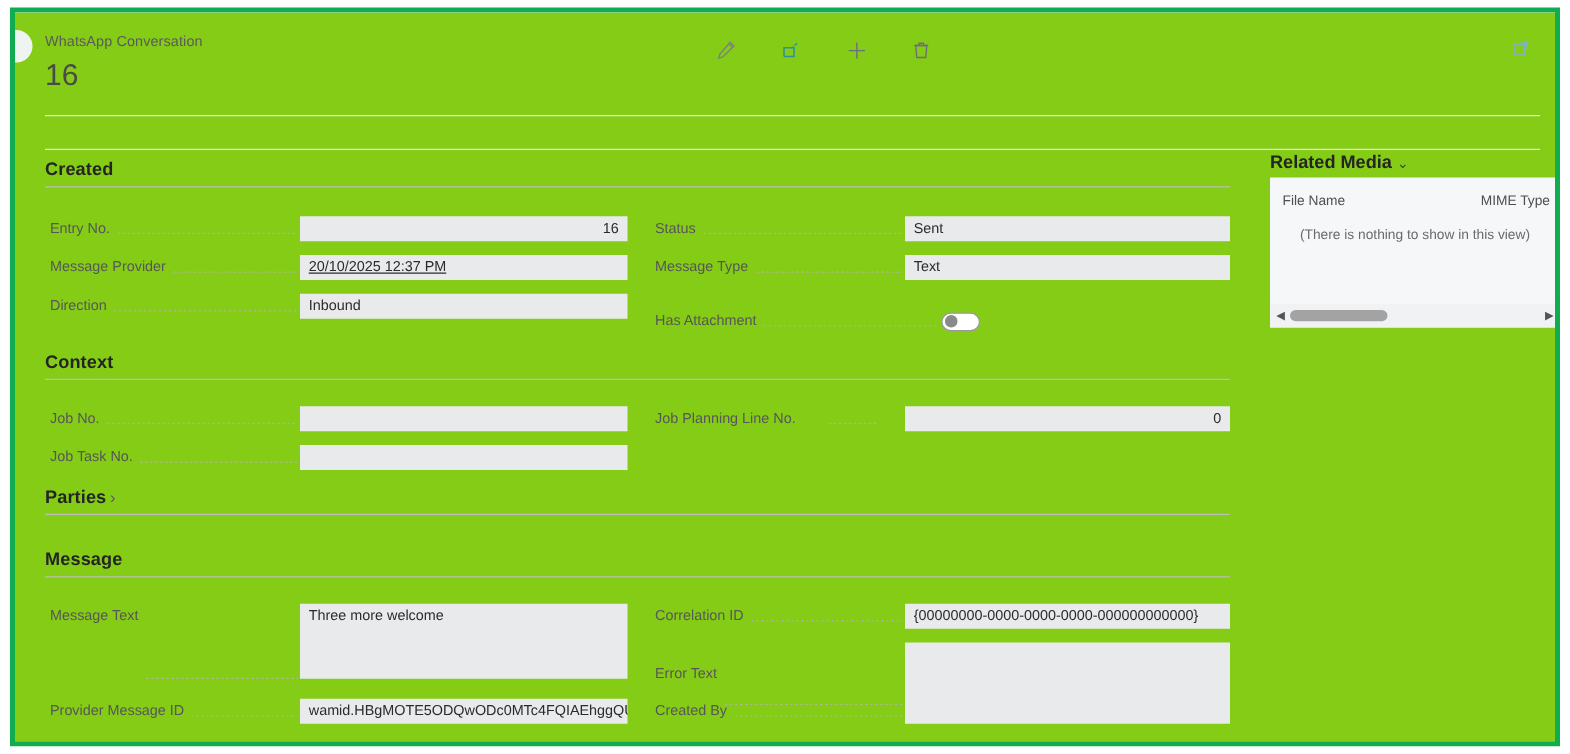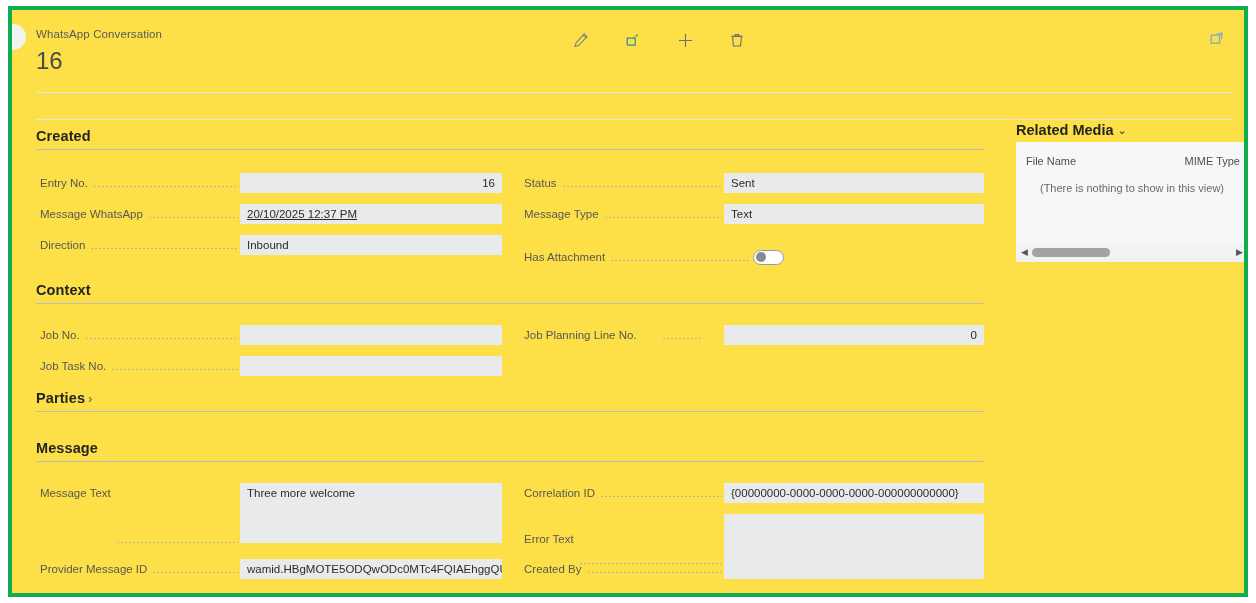--- a/index.html
+++ b/index.html
@@ -20,21 +20,21 @@
     width: 1240px;
     height: 591px;
     border: 4px solid #0FAD50;
     background: #ffffff;
     overflow: hidden;
   }
 
   .page-scroll {
     position: absolute;
     inset: 0;
-    background: #fde047;
+    background: #84cc16;
   }
 
   
   .edge-bubble {
     position: absolute;
     left: -12px;
     top: 14px;
     width: 26px;
     height: 26px;
     border-radius: 50%;
@@ -371,21 +371,21 @@
         <div class="grp-rule"></div>
       </div>
 
       <div class="fld" style="left:28px; top:51px; width:462px;">
         <span class="fld-label">Entry No.</span>
         <span class="fld-dots"></span>
         <span class="fld-input num" style="width:262px;">16</span>
       </div>
 
       <div class="fld" style="left:28px; top:82px; width:462px;">
-        <span class="fld-label">Message WhatsApp</span>
+        <span class="fld-label">Message Provider</span>
         <span class="fld-dots"></span>
         <span class="fld-input" style="width:262px;text-decoration:underline;">20/10/2025 12:37 PM</span>
       </div>
 
       <div class="fld" style="left:512px; top:51px; width:460px;">
         <span class="fld-label">Status</span>
         <span class="fld-dots"></span>
         <span class="fld-input" style="width:260px;">Sent</span>
       </div>
 

